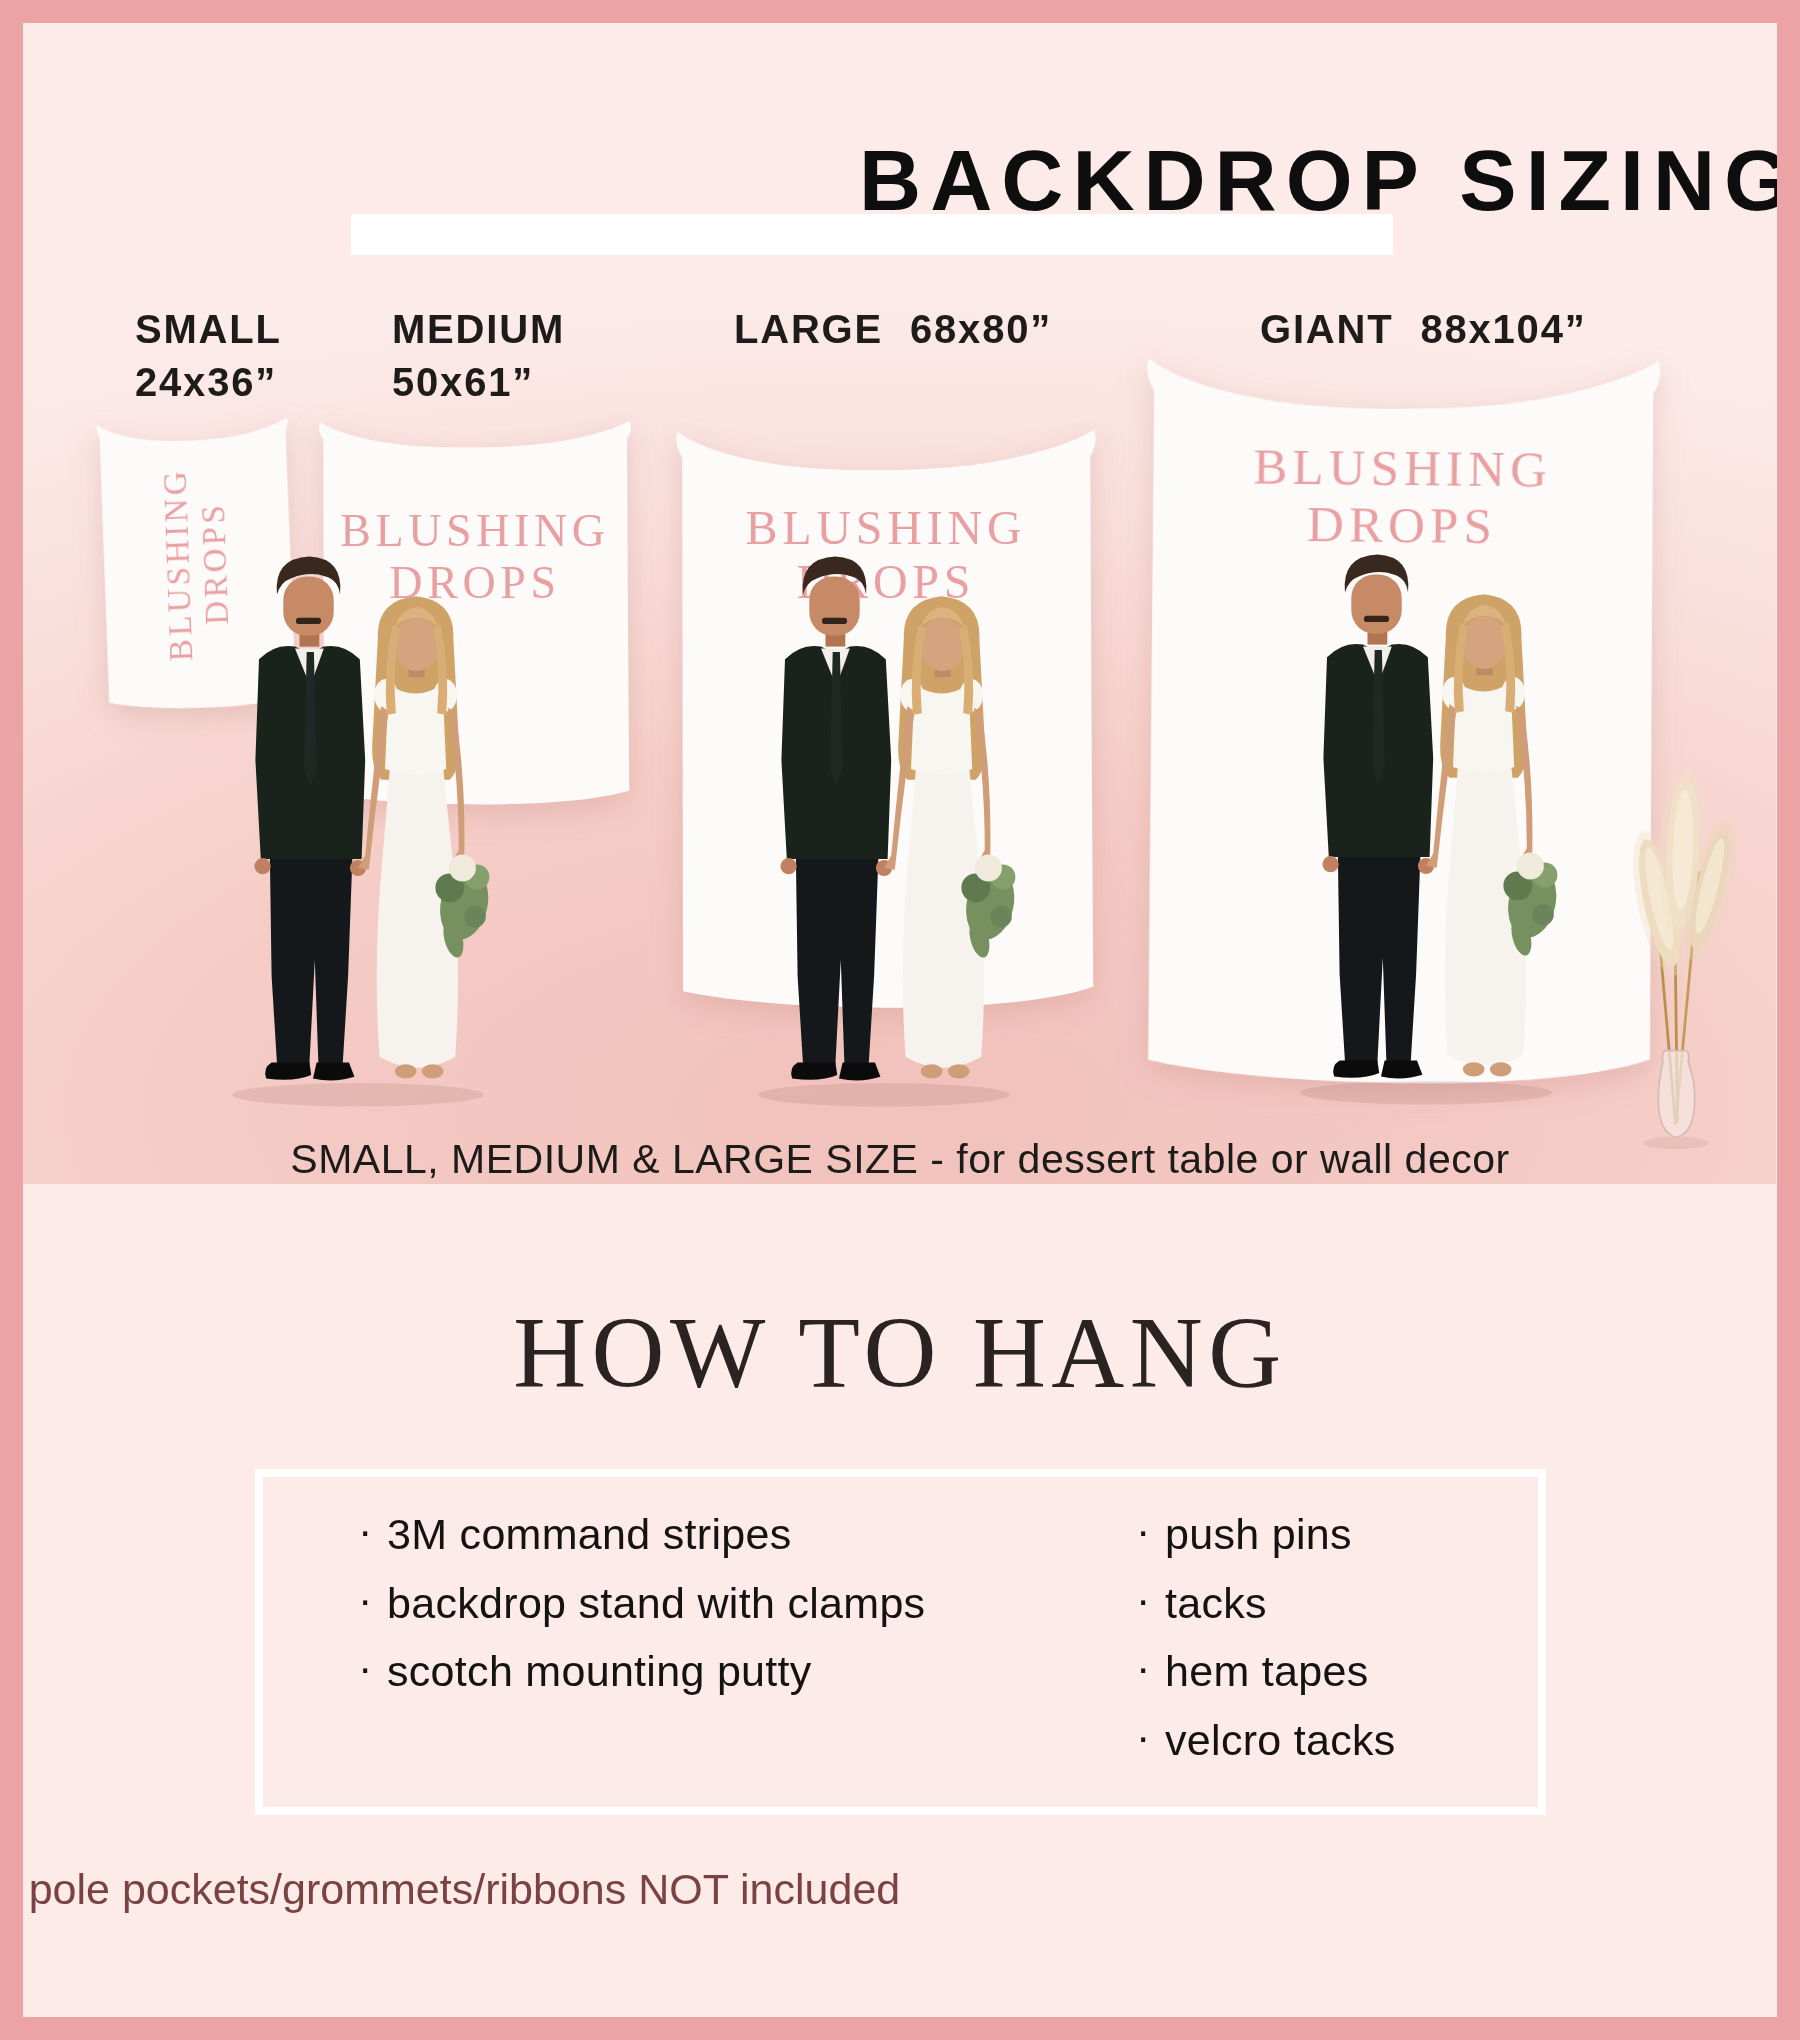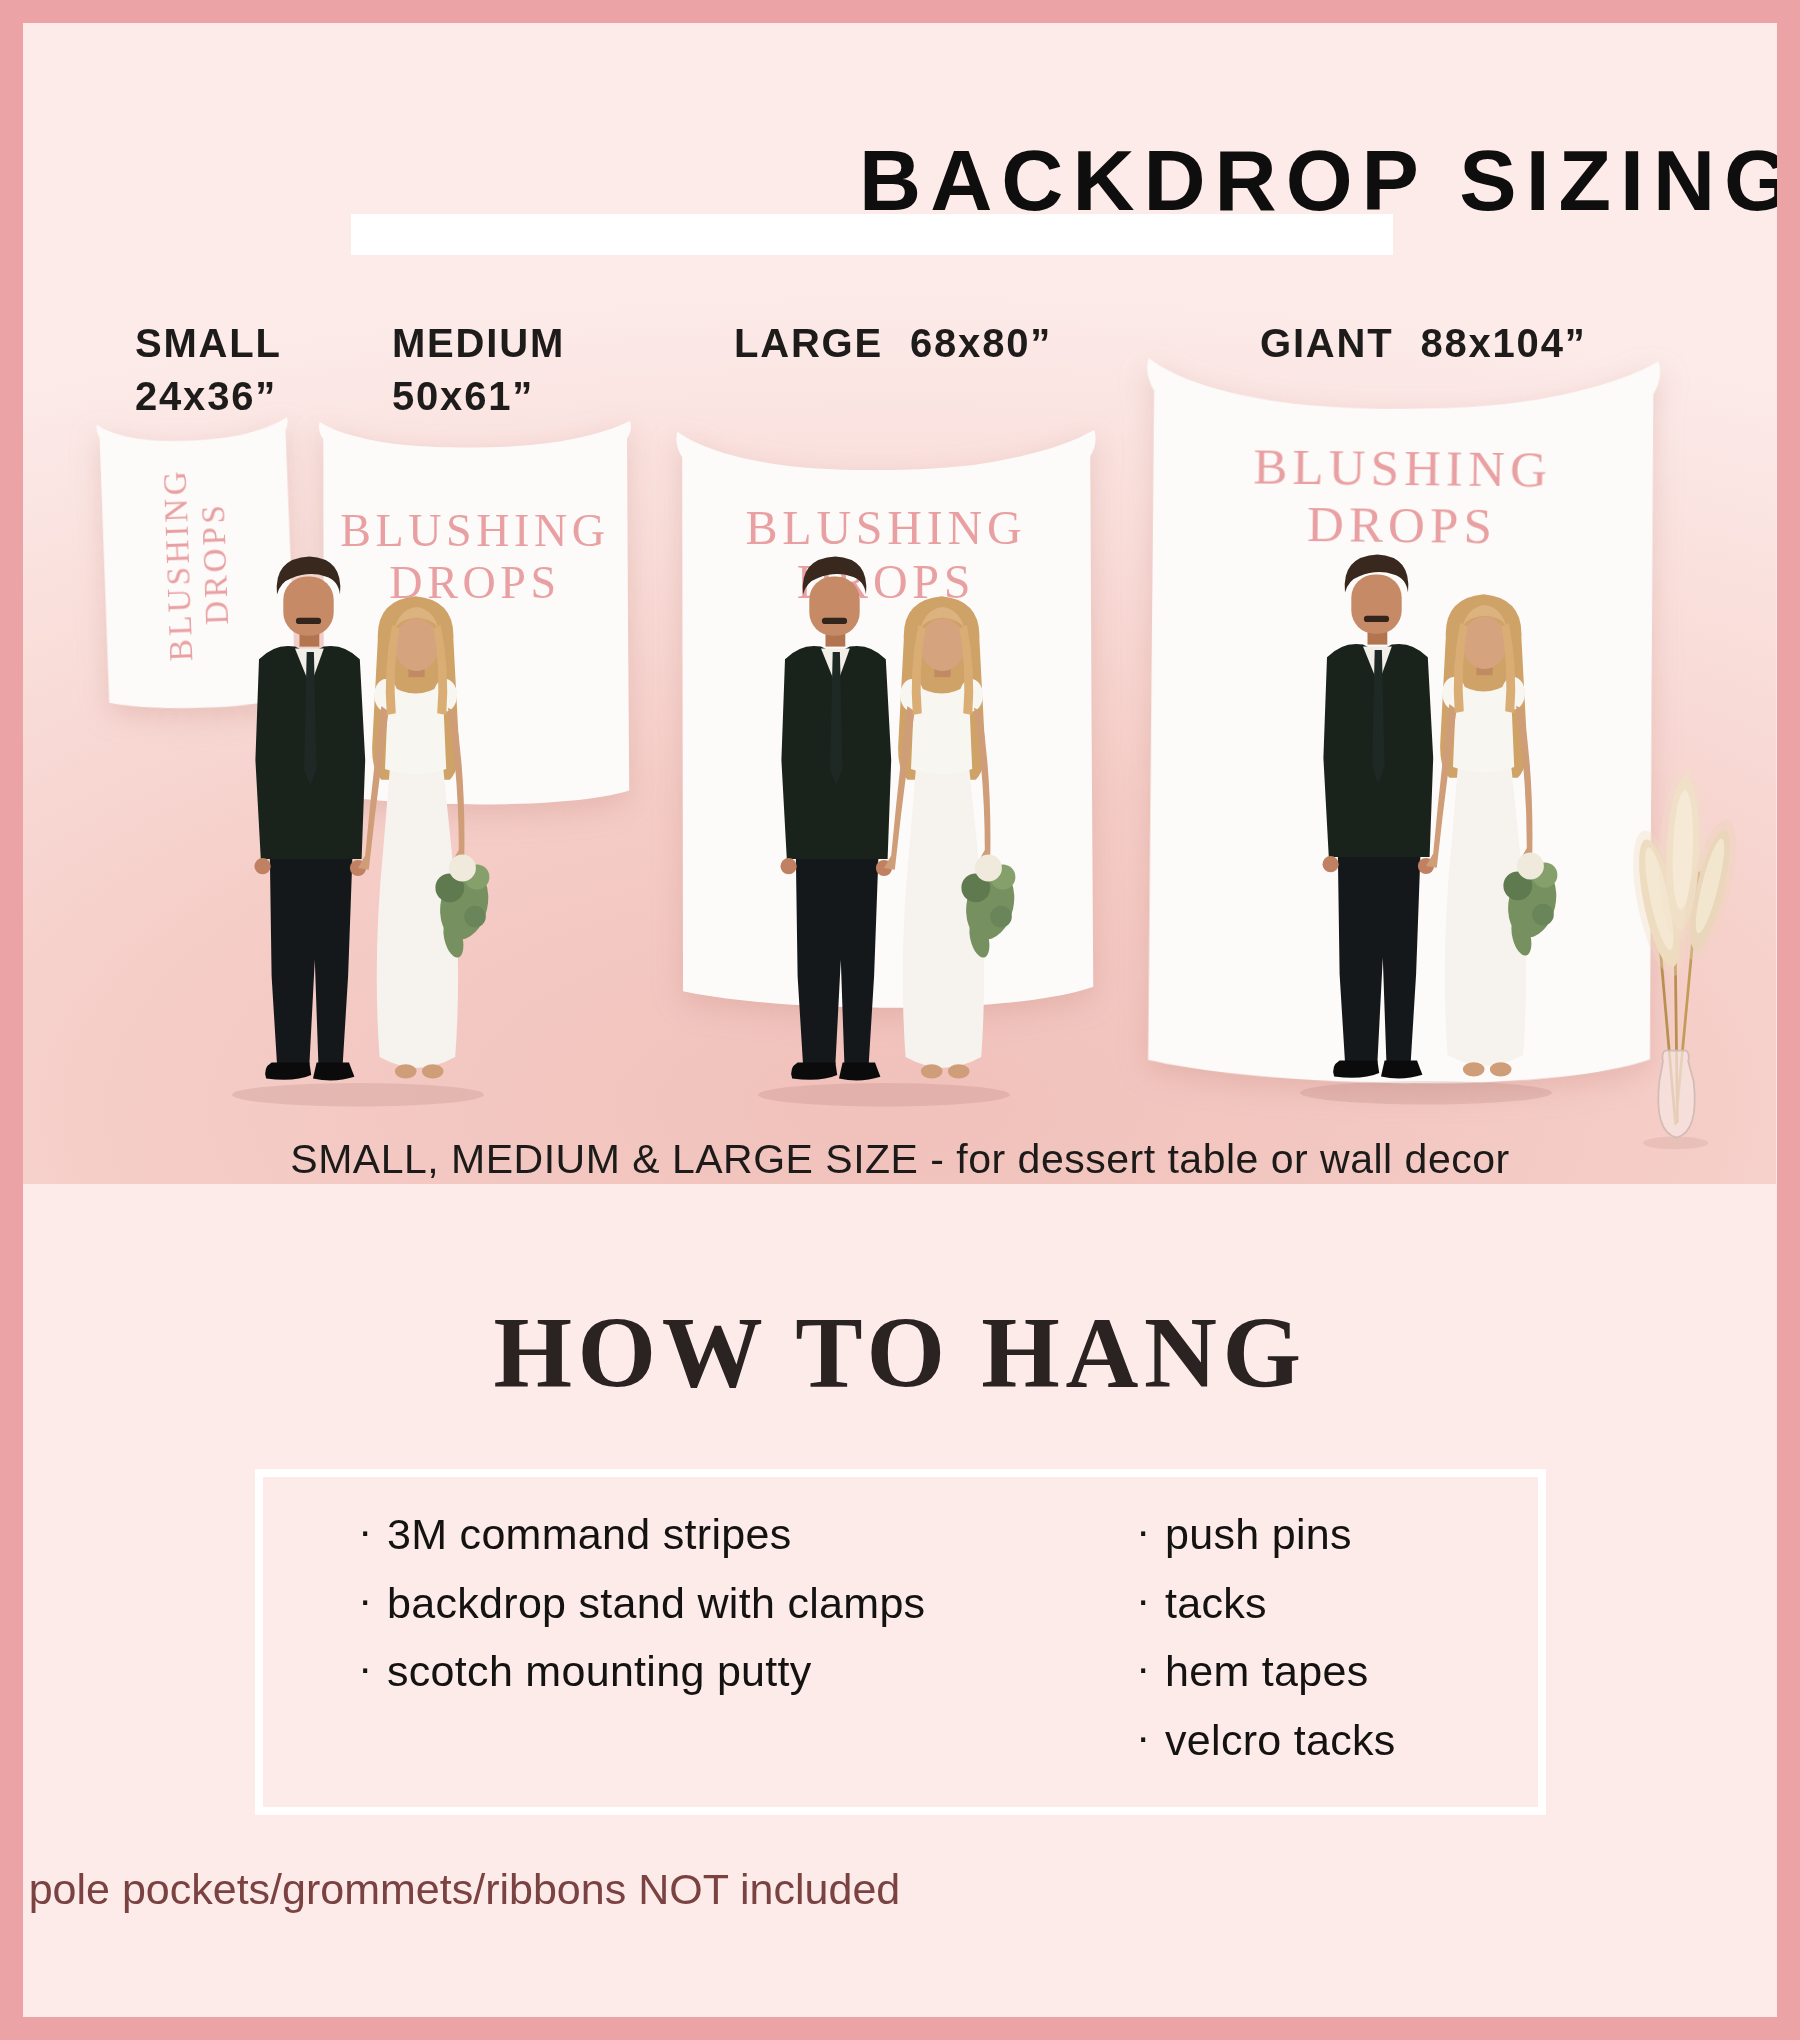--- a/index.html
+++ b/index.html
@@ -34,34 +34,34 @@
   .couple-2{left:749px;top:553px;}
   .couple-3{left:1291px;top:551px;}
   .pampas{position:absolute;left:1608px;top:763px;width:137px;height:389px;z-index:3;}
   
   .title-bar{position:absolute;left:351px;top:214px;width:1042px;height:41px;background:#ffffff;z-index:9;}
   .title{
     position:absolute;left:0;top:137px;width:100%;text-align:right;z-index:10;
     font-size:86px;font-weight:700;letter-spacing:9px;line-height:1;color:#0f0e0e;
   }
   
-  .size-label{position:absolute;top:303px;z-index:10;font-weight:700;font-size:40px;letter-spacing:1.8px;line-height:1.32;color:#1d1c1b;margin-top:14px;}
+  .size-label{position:absolute;top:303px;z-index:10;font-weight:700;font-size:40px;letter-spacing:1.8px;line-height:1.32;color:#1d1c1b;}
   .size-small{left:135px;}
   .size-medium{left:392px;width:180px;text-align:left;}
   .size-large{left:734px;}
   .size-giant{left:1260px;}
   .inline-size .dims{margin-left:27px;}
   
   .usage{position:absolute;left:0;width:100%;text-align:center;z-index:10;font-size:41px;letter-spacing:0.5px;color:#1c1b1a;}
   .usage-1{top:1136px;}
   .usage-2{top:1210px;}
   
   .hang-heading{
     position:absolute;left:0;top:1303px;width:100%;text-align:center;z-index:10;
-    font-family:"Liberation Serif","DejaVu Serif",serif;font-weight:700;
+    font-family:"Liberation Serif","DejaVu Serif",serif;font-weight:400;
     font-size:101px;letter-spacing:0.055em;line-height:1;color:#2a2321;
   }
   .hang-box{position:absolute;left:255px;top:1469px;width:1291px;height:346px;border:8px solid #ffffff;box-sizing:border-box;z-index:10;}
   .hang-col{position:absolute;z-index:11;font-size:43px;color:#141312;letter-spacing:0.3px;}
   .hang-col .li{line-height:1.05;margin-bottom:23.4px;white-space:nowrap;}
   .hang-col .bullet{display:inline-block;margin-right:14.4px;transform:translateY(-3.6px);}
   .hang-left{left:358px;top:1512px;}
   .hang-right{left:1136px;top:1512px;}
   
   .footnote{position:absolute;left:0;top:1865px;width:100%;text-align:left;z-index:10;font-size:43px;color:var(--maroon,#7b4242);}

